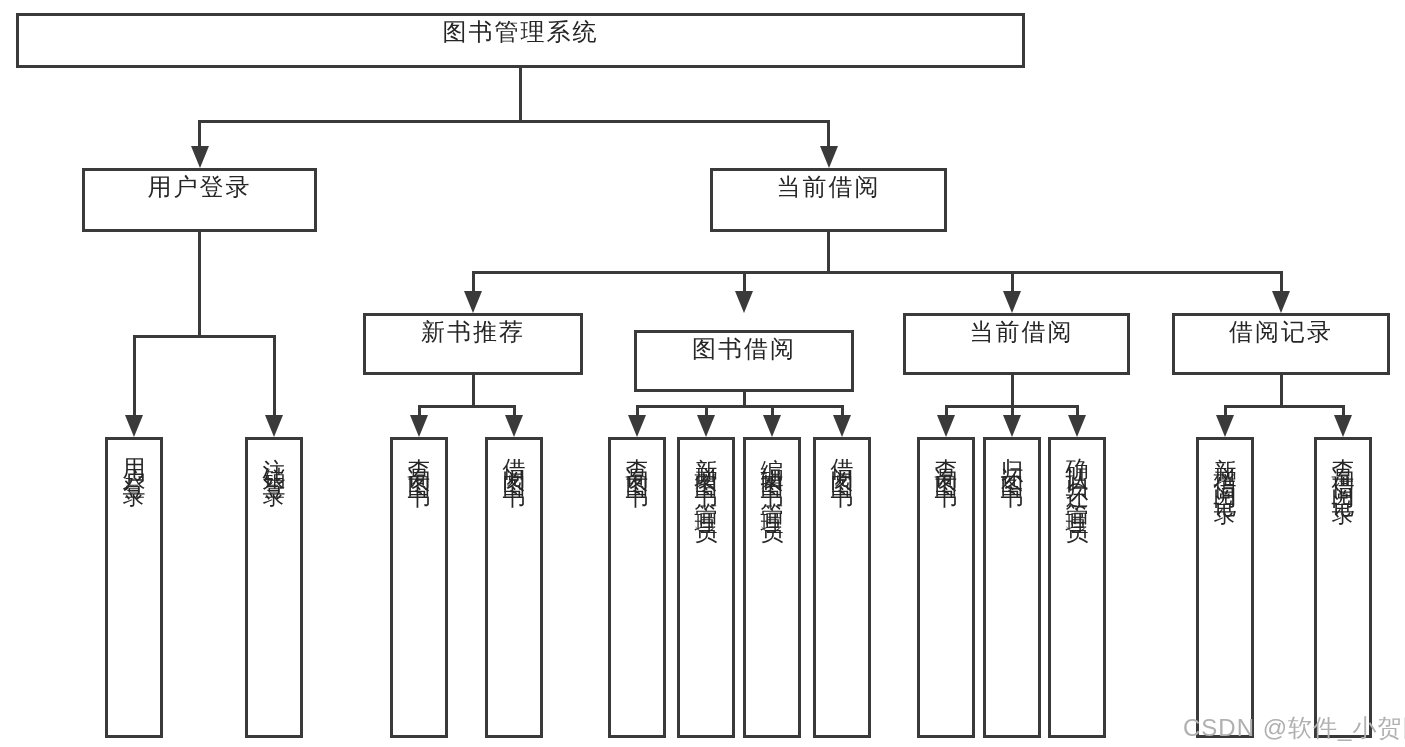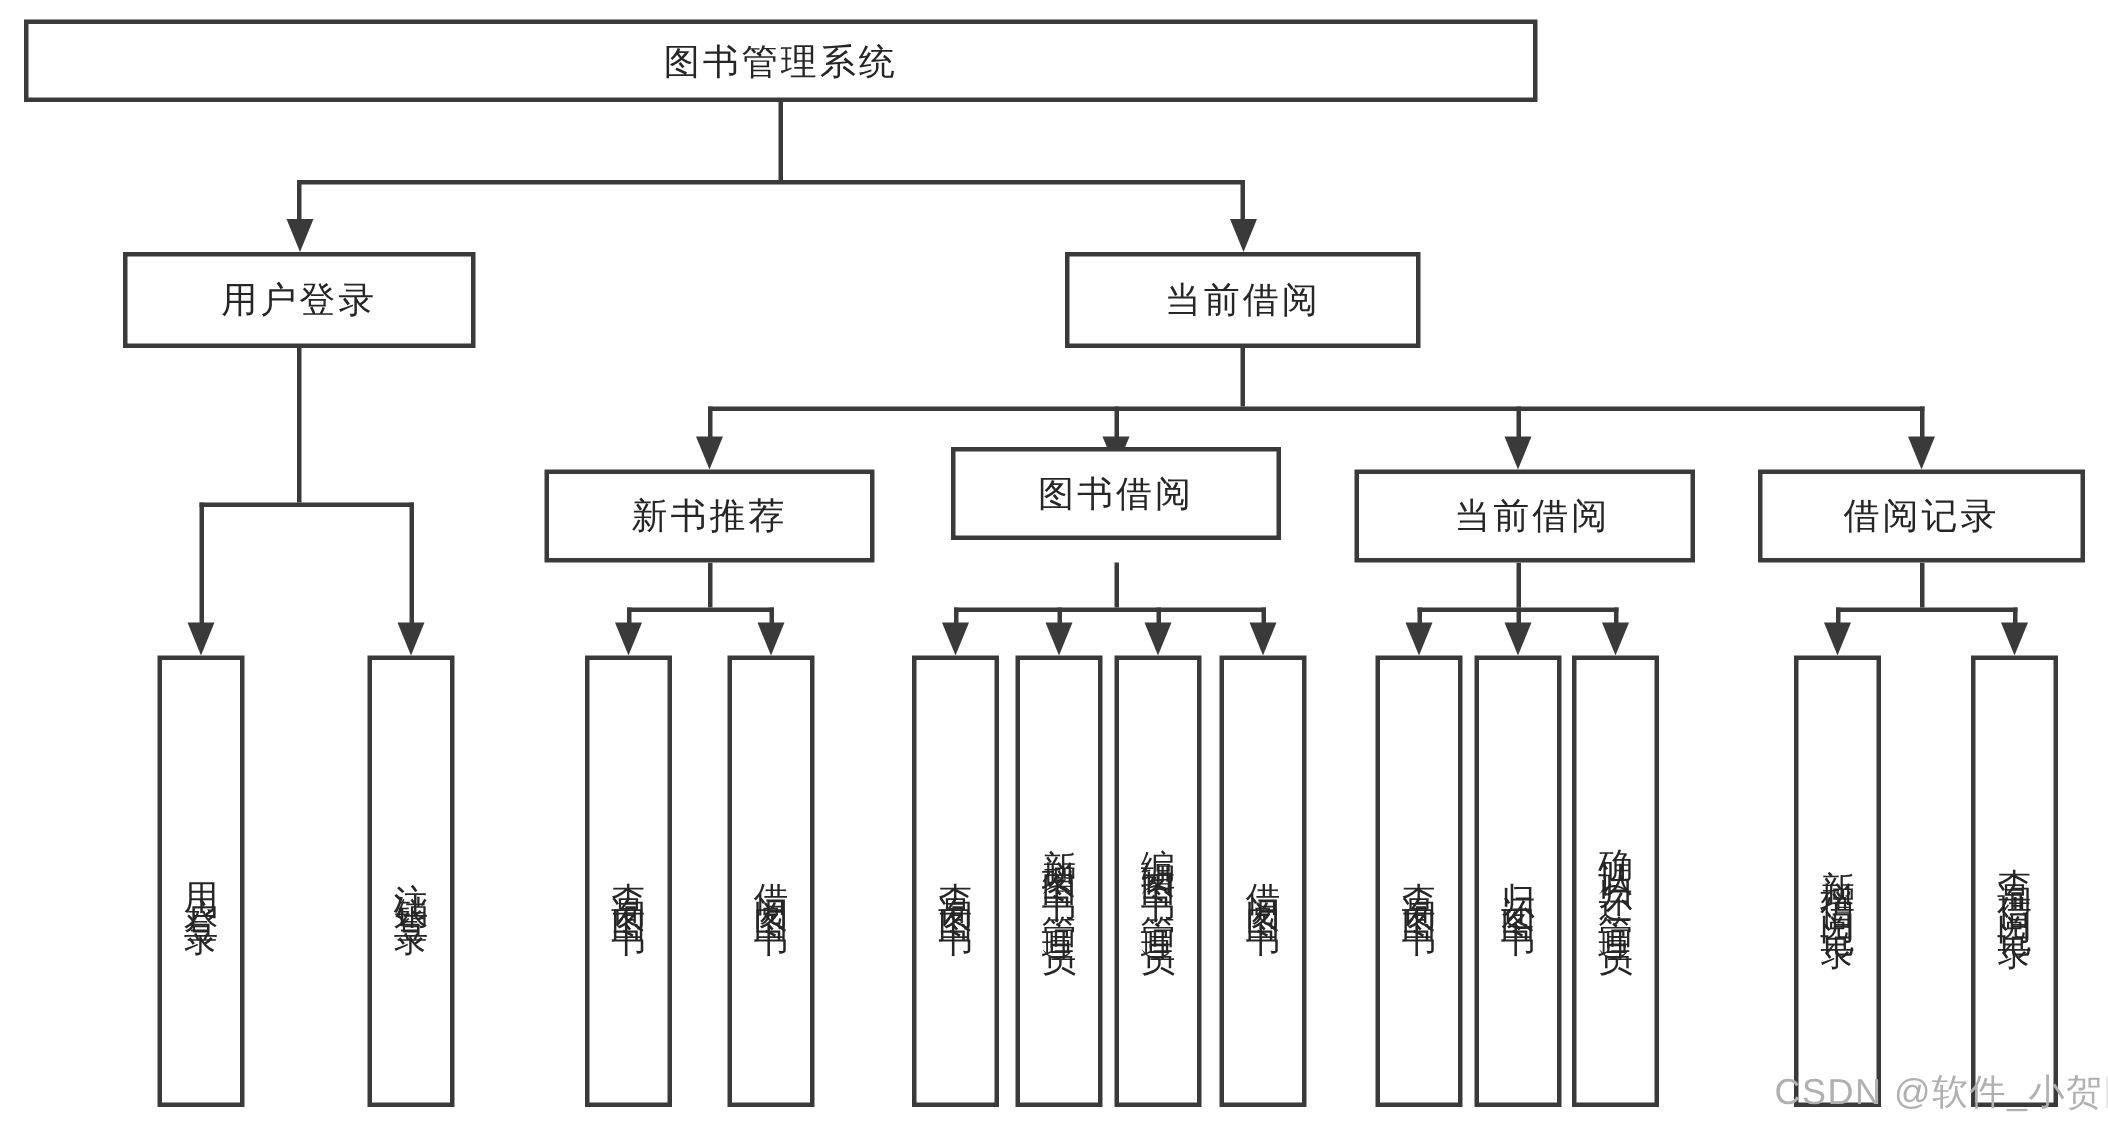--- a/index.html
+++ b/index.html
@@ -10,21 +10,20 @@
     height: 747px;
     background: var(--bg, #ffffff);
     overflow: hidden;
   }
   .node {
     position: absolute;
     box-sizing: border-box;
     background: var(--bg, #ffffff);
     border: 3px solid var(--line, #3a3a3a);
     display: flex;
-    align-items: center;
     justify-content: center;
     z-index: 2;
   }
   .node.h .lbl {
     font-size: 24px;
     color: var(--text, #262626);
     letter-spacing: 2px;
     white-space: nowrap;
   }
   .node.v .lbl {
@@ -70,21 +69,21 @@
     </div>
     <div class="node h" style="left: 82px; top: 168px; width: 235px; height: 64px;">
       <span class="lbl">用户登录</span>
     </div>
     <div class="node h" style="left: 710px; top: 168px; width: 237px; height: 64px;">
       <span class="lbl">当前借阅</span>
     </div>
     <div class="node h" style="left: 363px; top: 313px; width: 220px; height: 62px;">
       <span class="lbl">新书推荐</span>
     </div>
-    <div class="node h" style="left: 634px; top: 298px; width: 220px; height: 62px;">
+    <div class="node h" style="left: 634px; top: 330px; width: 220px; height: 62px;">
       <span class="lbl">图书借阅</span>
     </div>
     <div class="node h" style="left: 903px; top: 313px; width: 227px; height: 62px; padding-left: 10px;">
       <span class="lbl">当前借阅</span>
     </div>
     <div class="node h" style="left: 1172px; top: 313px; width: 218px; height: 62px;">
       <span class="lbl">借阅记录</span>
     </div>
     <div class="node v" style="left: 105px; top: 437px; width: 58px; height: 301px;">
       <span class="lbl">用户登录</span>

